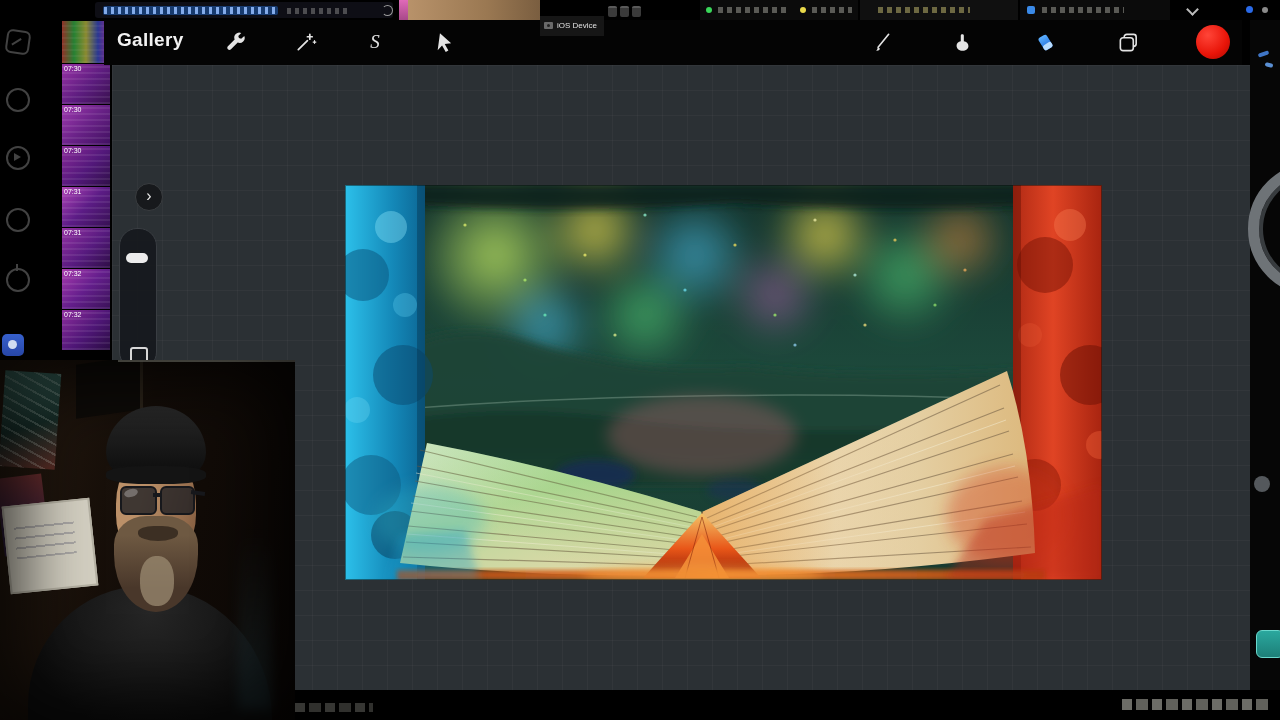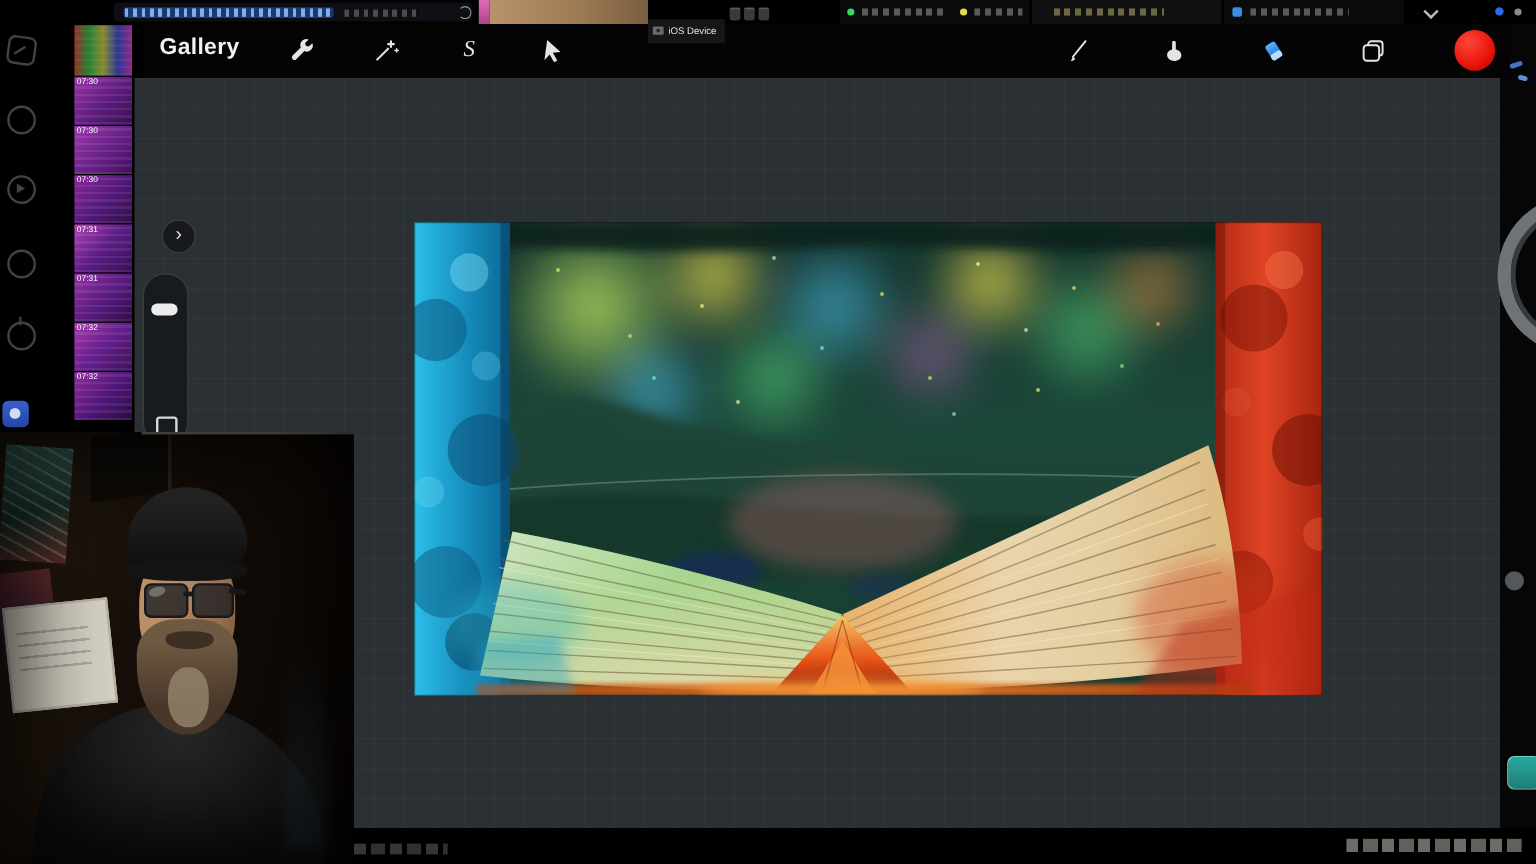--- a/index.html
+++ b/index.html
@@ -40,21 +40,21 @@
   .tstrip{position:absolute;top:7px;height:6px;opacity:.55;
           background:repeating-linear-gradient(90deg,#9a9a92 0 5px,transparent 5px 9px);}
   .seg1 .tstrip:nth-of-type(2){left:18px;width:70px;}
   .seg1 .tstrip:nth-of-type(4){left:112px;width:40px;}
   .seg2 .tstrip{left:18px;width:92px;background:repeating-linear-gradient(90deg,#b8b06a 0 5px,transparent 5px 9px);}
   .seg3 .tstrip{left:22px;width:82px;}
   .chev-d{position:absolute;left:1188px;top:5px;width:7px;height:7px;
           border-right:2px solid #bbb;border-bottom:2px solid #bbb;transform:rotate(45deg);}
 
   
-  .toolbar{position:absolute;left:120px;top:20px;width:1138px;height:45px;background:#040404;z-index:9;}
+  .toolbar{position:absolute;left:104px;top:20px;width:1138px;height:45px;background:#040404;z-index:9;}
   .gallery{position:absolute;left:13px;top:9px;font-size:19px;font-weight:bold;color:#f2f2f2;
            letter-spacing:.3px;cursor:pointer;}
   .tbtn{position:absolute;top:4px;width:36px;height:36px;display:flex;align-items:center;
         justify-content:center;background:none;border:0;padding:0;cursor:pointer;}
   .b-wrench{left:113px;} .b-wand{left:183px;} .b-sel{left:253px;} .b-move{left:323px;}
   .b-brush{left:758px;} .b-smudge{left:840px;} .b-erase{left:923px;} .b-layers{left:1006px;} .b-color{left:1091px;}
   .s-glyph{font-family:"Liberation Serif", serif;font-style:italic;font-size:19px;color:#e4e4e4;}
   .color-circle{display:block;width:34px;height:34px;border-radius:50%;
         background:radial-gradient(circle at 35% 30%, #ff4538, #e81408 60%, #a80a02);}
 

